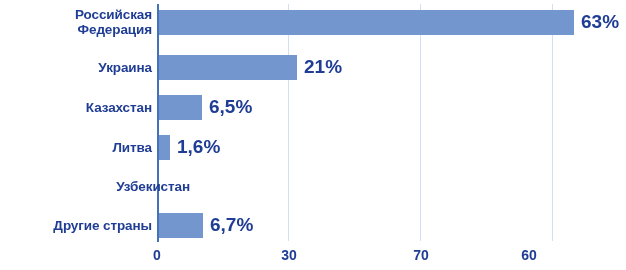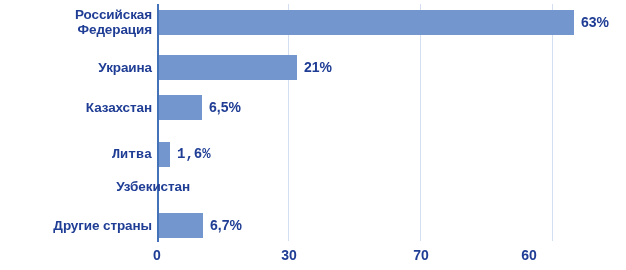--- a/index.html
+++ b/index.html
@@ -90,21 +90,21 @@
 
   .bar {
     height: 25px;
     background: #7496cf;
     display: block;
   }
 
   .value-label {
     color: #1f3d94;
     font-weight: bold;
-    font-size: 14px;
+    font-size: 19px;
     margin-left: 7px;
     white-space: nowrap;
   }
 
   
   .x-axis {
     position: absolute;
     left: 0;
     top: 242px;
     width: 626px;
@@ -153,21 +153,21 @@
     </div>
 
     <div class="row" style="top:87px;">
       <div class="cat-label">Казахстан</div>
       <div class="bar-wrap">
         <span class="bar" style="width:43px;"></span>
         <span class="value-label">6,5%</span>
       </div>
     </div>
 
-    <div class="row" style="top:134px;font-family:Liberation Mono, monospace;">
+    <div class="row" style="top:127px;">
       <div class="cat-label">Литва</div>
       <div class="bar-wrap">
         <span class="bar" style="width:11px;"></span>
         <span class="value-label">1,6%</span>
       </div>
     </div>
 
     <div class="row" style="top:166px;padding-left:38px;">
       <div class="cat-label">Узбекистан</div>
     </div>

